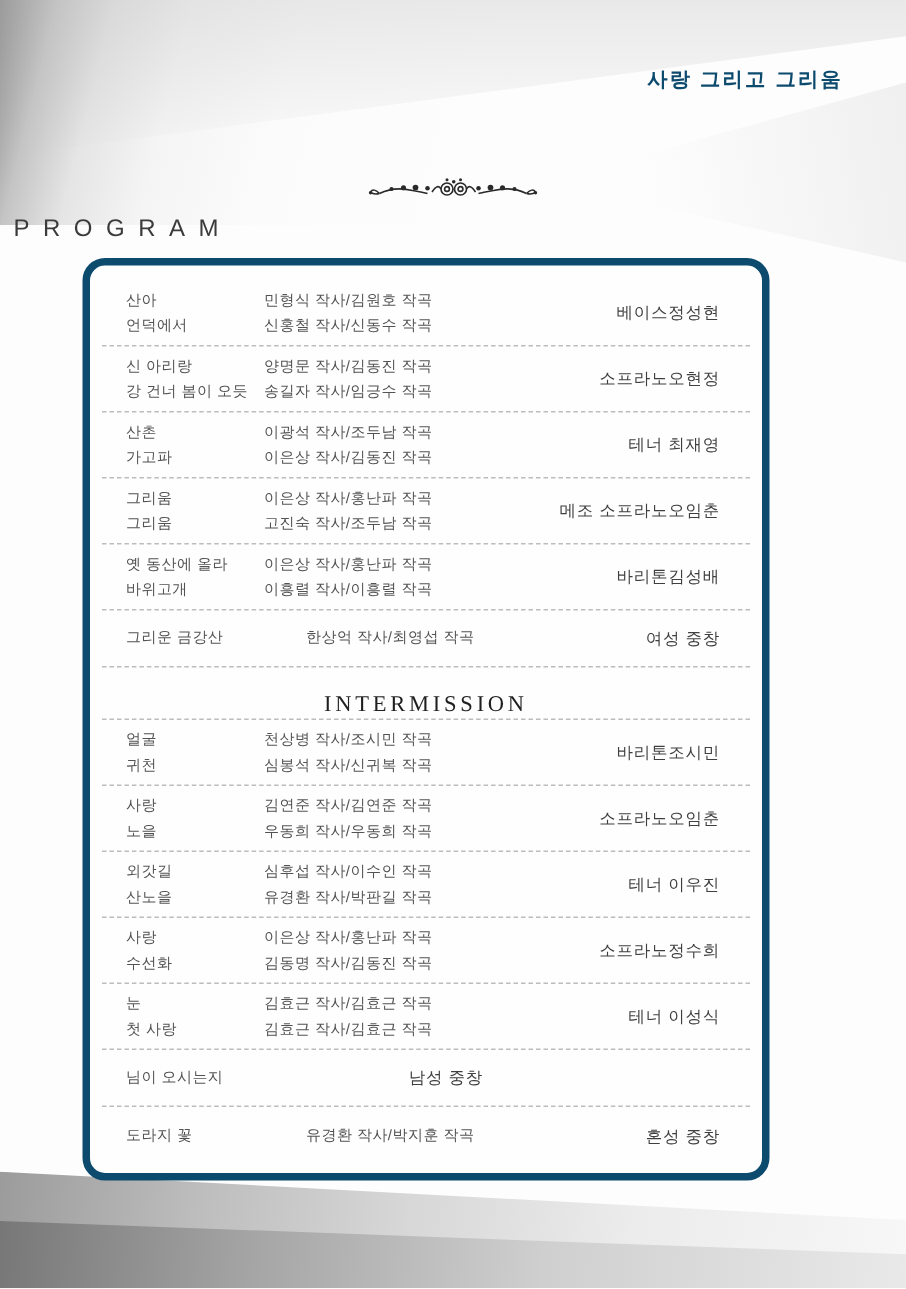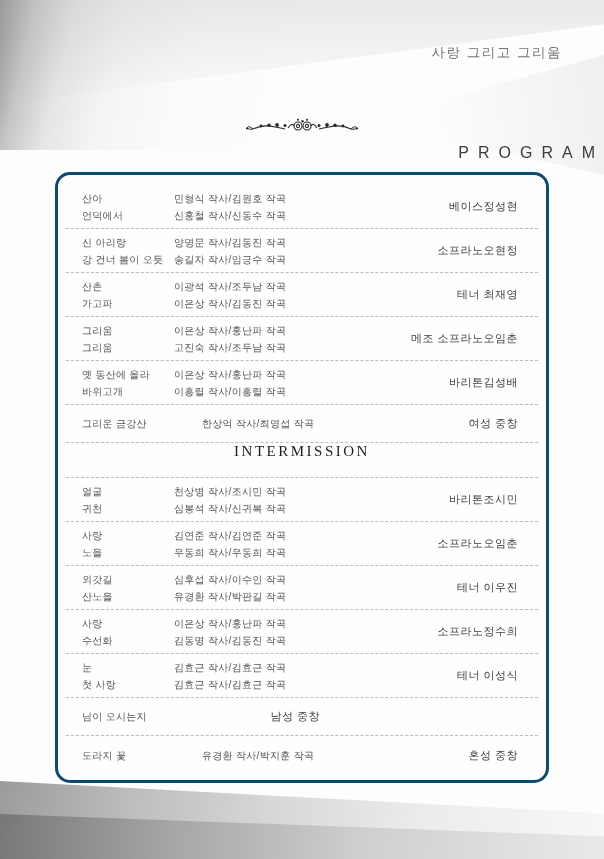--- a/index.html
+++ b/index.html
@@ -45,34 +45,34 @@
   }
   .sheen-bottom-lower{
     position:absolute;bottom:0;left:0;width:604px;height:60px;
     background:linear-gradient(94deg,#777 0%,#a5a5a5 28%,#cfcfcf 60%,#e9e9e9 100%);
     clip-path:polygon(0 25%,100% 62%,100% 100%,0 100%);
     pointer-events:none;
   }
   
   .header-title{
     position:absolute;top:44px;right:42px;
-    font-size:13.5px;letter-spacing:1.5px;color:#737373;font-weight:400;
+    font-size:13.5px;letter-spacing:1.5px;color:#0c4a6e;font-weight:700;
   }
   .ornament{
     position:absolute;top:118px;left:0;width:604px;text-align:center;
   }
   .program-title{
-    position:absolute;top:144px;left:0;width:604px;text-align:right;
+    position:absolute;top:144px;left:0;width:604px;text-align:left;
     font-size:16px;letter-spacing:9px;color:#3b3b3b;font-weight:400;
     text-indent:9px;
   }
   
   .program-box{
-    position:absolute;top:172px;left:55px;width:494px;
-    border:3px solid #0c4a6e;border-radius:15px;
+    position:absolute;top:172px;left:55px;width:458px;
+    border:5px solid #0c4a6e;border-radius:15px;
     background:rgba(255,255,255,0.55);
     padding:10px 8px 6px 8px;
     box-sizing:border-box;
   }
   .row{
     display:flex;align-items:center;
     min-height:44px;
     border-bottom:1px dashed #bcbcbc;
     padding:0 20px 0 16px;
     box-sizing:border-box;
@@ -83,21 +83,21 @@
   .song-credits{flex:1;}
   .line{
     font-size:10px;line-height:17px;color:#535353;letter-spacing:0.3px;
     white-space:nowrap;
   }
   .performer{
     text-align:right;min-width:118px;flex-shrink:0;
     font-size:11px;color:#3f3f3f;letter-spacing:0.5px;white-space:nowrap;
   }
   .intermission-row{
-    display:flex;align-items:flex-start;justify-content:center;
+    display:flex;align-items:flex-end;justify-content:center;
     min-height:34px;border-bottom:1px dashed #bcbcbc;
   }
   .intermission-label{
     font-family:"Liberation Serif","DejaVu Serif",serif;
     font-size:15px;letter-spacing:2.5px;color:#1f1f1f;
   }
 </style>
 </head>
 <body>
 

